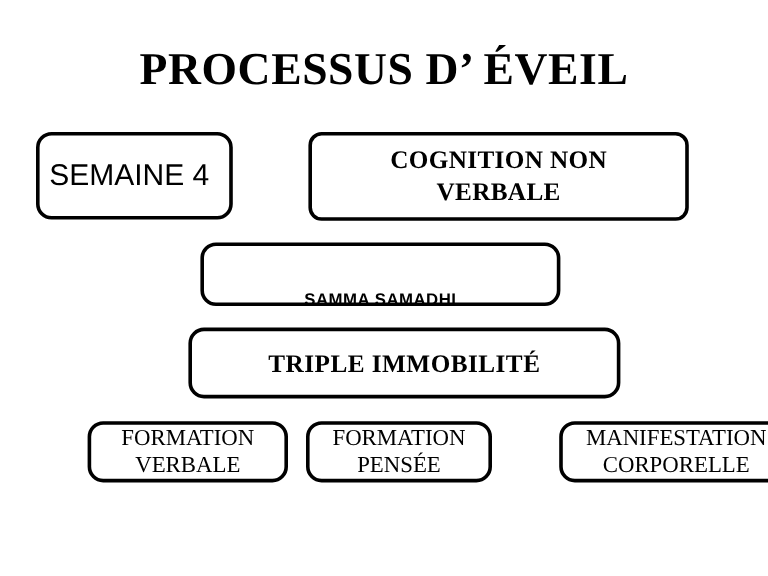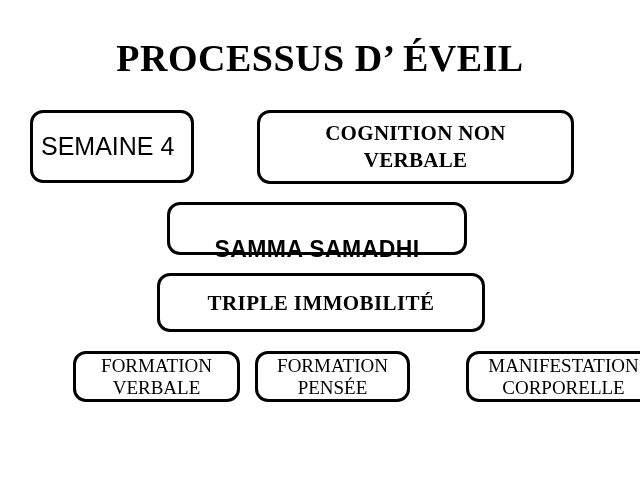--- a/index.html
+++ b/index.html
@@ -71,48 +71,49 @@
     font-size: 25px;
     line-height: 29px;
     text-align: right;
   }
 
   #node-cognition {
     left: 257px;
     top: 110px;
     width: 317px;
     height: 74px;
+    border-radius: 11px;
   }
   #node-cognition .node-label {
     font-family: "Liberation Serif", serif;
     font-weight: bold;
     font-size: 21px;
     line-height: 27px;
     letter-spacing: 0.3px;
   }
 
   #node-samadhi {
     left: 167px;
     top: 202px;
     width: 300px;
     height: 53px;
   }
   #node-samadhi .node-label {
     font-family: "Liberation Sans", sans-serif;
     font-weight: bold;
-    font-size: 23px;
+    font-size: 14px;
     line-height: 25px;
     letter-spacing: 0.4px;
     margin-top: 42px;
   }
 
   #node-immobilite {
     left: 157px;
     top: 273px;
-    width: 328px;
+    width: 360px;
     height: 59px;
     text-align: right;
   }
   #node-immobilite .node-label {
     font-family: "Liberation Serif", serif;
     font-weight: bold;
     font-size: 21px;
     line-height: 26px;
     letter-spacing: 0.4px;
   }

